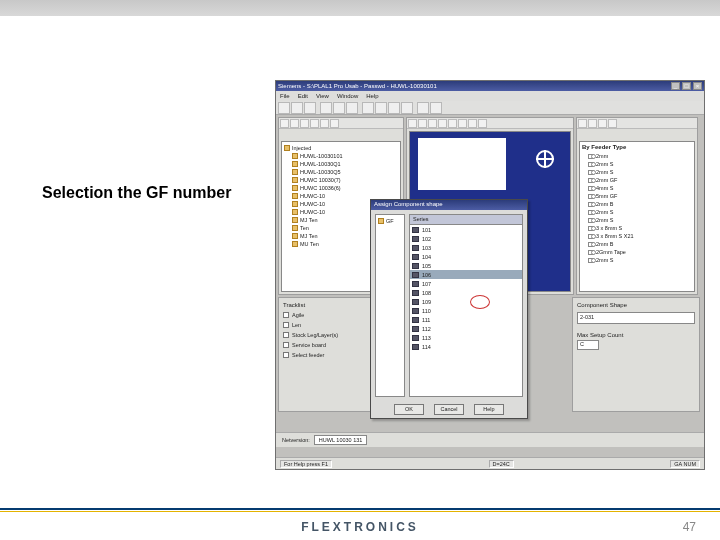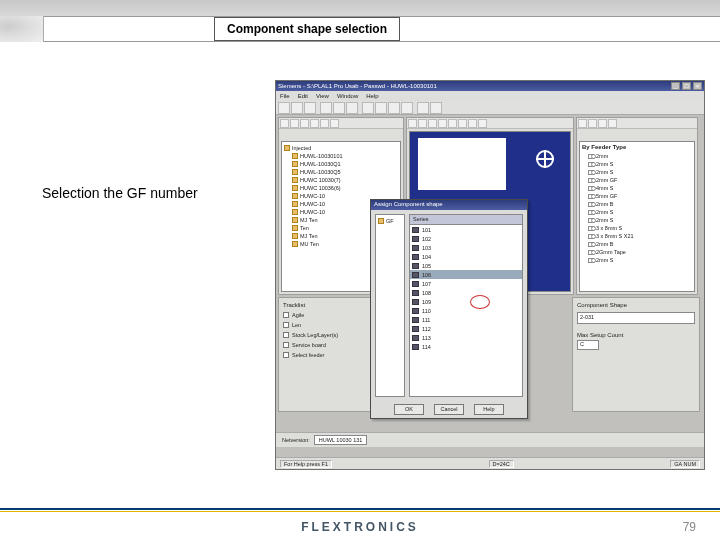--- a/index.html
+++ b/index.html
@@ -7,21 +7,21 @@
 
   
   .hdr { position: absolute; top: 0; left: 0; right: 0; }
   .hdr-top { height: 16px; background: linear-gradient(#c8c8c8,#d8d8d8); }
   .hdr-body { height: 26px; background: #fff; border-top: 1px solid #999; border-bottom: 1px solid #999; display: flex; align-items: center; }
   .hdr-blur { width: 44px; height: 26px; background: radial-gradient(ellipse at 20% 40%, #ccc 0%, #e0e0e0 50%, #f0f0f0 100%); border-right: 1px solid #aaa; }
   .hdr-title-wrap { margin-left: 170px; border: 1px solid #555; padding: 4px 12px; background:#fff; }
   .hdr-title { font-weight: bold; font-size: 12px; }
 
   
-  .caption { position: absolute; left: 42px; top: 186px; font-size: 14px; font-weight: normal; line-height: 14px; }
+  .caption { position: absolute; left: 42px; top: 186px; font-size: 16px; font-weight: bold; line-height: 14px; }
 
   
   .shot { position: absolute; left: 275px; top: 80px; width: 430px; height: 390px; background: #c1c0bd; border: 1px solid #6f6f6f; font-size: 6px; color:#222; overflow:hidden; }
 
   
   .app-title { height: 10px; background: linear-gradient(#2c3c7a,#4c5ca4); color:#fff; display:flex; align-items:center; padding:0 2px; gap:2px;}
   .app-title-text { flex:1; font-size:6px; }
   .win-btns { display:flex; gap:2px; }
   .win-btn { width:9px; height:8px; background:#c0c0c0; border:1px solid #888; font-size:6px; text-align:center; line-height:6px; }
 
@@ -105,26 +105,20 @@
   .slide-footer-thin { position:absolute; left:0; right:0; bottom:28px; height:1px; background:#e4b300; }
   .logo { position:absolute; left:50%; bottom:6px; transform:translateX(-50%); font-size:12px; letter-spacing:3px; color:#456; font-weight:bold; font-family: Verdana, sans-serif;}
   .pagenum { position:absolute; right:24px; bottom:6px; font-size:12px; color:#888; }
 
 </style>
 </head>
 <body>
 
 <div class="hdr">
   <div class="hdr-top"></div>
-  <div class="hdr-body">
-    <div class="hdr-blur"></div>
-    <div class="hdr-title-wrap">
-      <div class="hdr-title">Component shape selection</div>
-    </div>
-  </div>
 </div>
 
 <div class="caption">
   <div>Selection the GF number</div>
 </div>
 
 <div class="shot">
 
   <div class="app-title">
     <span class="app-title-text">Siemens - S:\PLAL1 Pro Usab - Passwd - HUWL-10030101</span>
@@ -447,13 +441,13 @@
     <span class="status-seg">For Help press F1</span>
     <span class="status-seg">D=24C</span>
     <span class="status-seg">GA    NUM</span>
   </div>
 
 </div>
 
 <div class="slide-footer"></div>
 <div class="slide-footer-thin"></div>
 <div class="logo">FLEXTRONICS</div>
-<div class="pagenum">79</div>
+<div class="pagenum">47</div>
 
 </body></html>

